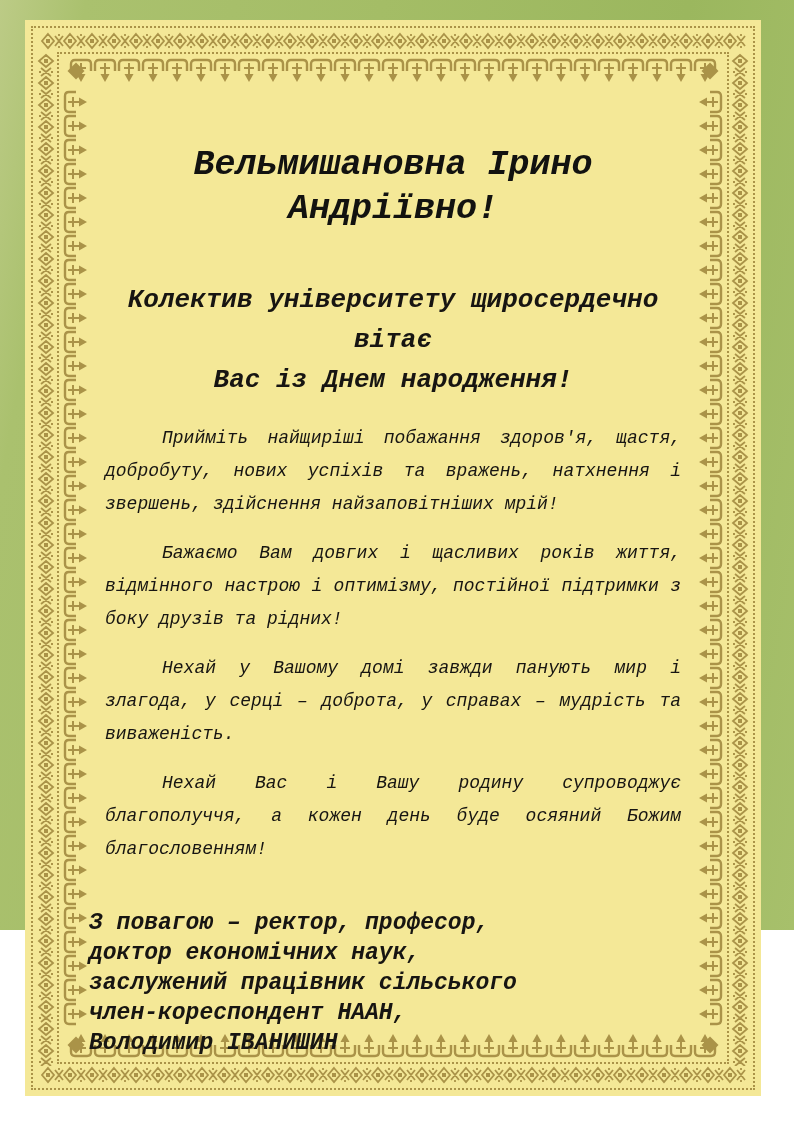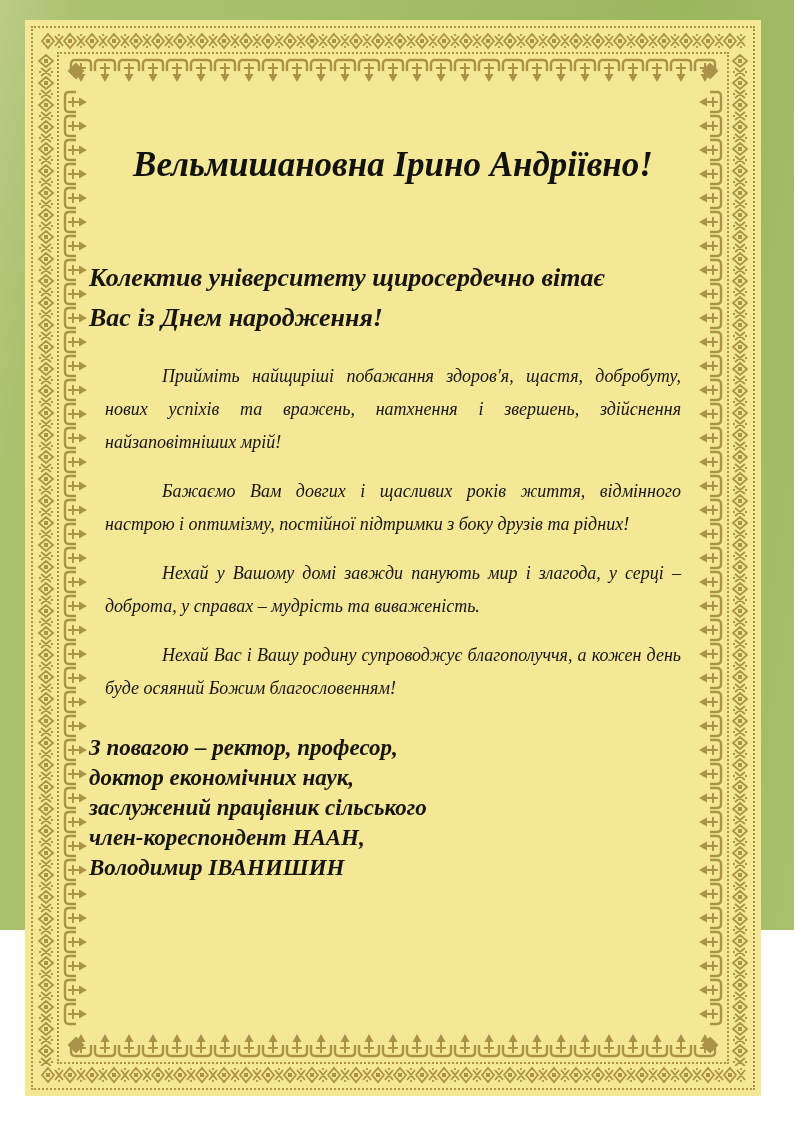--- a/index.html
+++ b/index.html
@@ -6,20 +6,21 @@
   body {
     width: 794px; height: 1123px;
     font-family: "Liberation Serif", "DejaVu Serif", serif;
     overflow: hidden;
   }
   .page {
     position: relative;
     width: 794px; height: 930px;
     background: linear-gradient(100deg,
       #bccb86 0%, #aac16e 9%, #a4bd66 40%, #9bb75e 72%, #a7c06b 100%);
+    font-family: Liberation Mono, monospace;
   }
   .card {
     position: absolute;
     left: 25px; top: 20px;
     width: 736px; height: 1076px;
     background: var(--card, #f4e897);
   }
   .dotted-ring { position: absolute; pointer-events: none; }
   .ring-outer { inset: 6px;  border: 2px dotted var(--gold, #aa9348); }
   .ring-mid   { inset: 32px; border: 2px dotted var(--gold, #aa9348); }
@@ -34,35 +35,35 @@
     color: var(--ink, #171512);
   }
   .title {
     margin: 53px 0 0 0;
     font-size: 35px; line-height: 44px;
     font-weight: bold; font-style: italic;
     text-align: center;
     color: #121210;
   }
   .subtitle {
-    margin-top: 71px;
+    margin-top: 49px;
     font-size: 26px; line-height: 40px;
     font-weight: bold; font-style: italic;
-    text-align: left;
+    text-align: center;
   }
   .body-text { margin-top: 22px; }
   .body-text p {
     margin: 16px;
     font-size: 18px; line-height: 33px;
     font-style: italic;
     text-align: justify;
     text-indent: 57px;
   }
   .signature {
-    margin-top: 28px;
+    margin-top: 42px;
     font-size: 23px; line-height: 30px;
     font-weight: bold; font-style: italic;
   }
 </style>
 </head>
 <body style="--gold: #aa9348; --card: #f4e897; --ink: #171512;">
 
 <div class="page">
   <div class="card">
 

